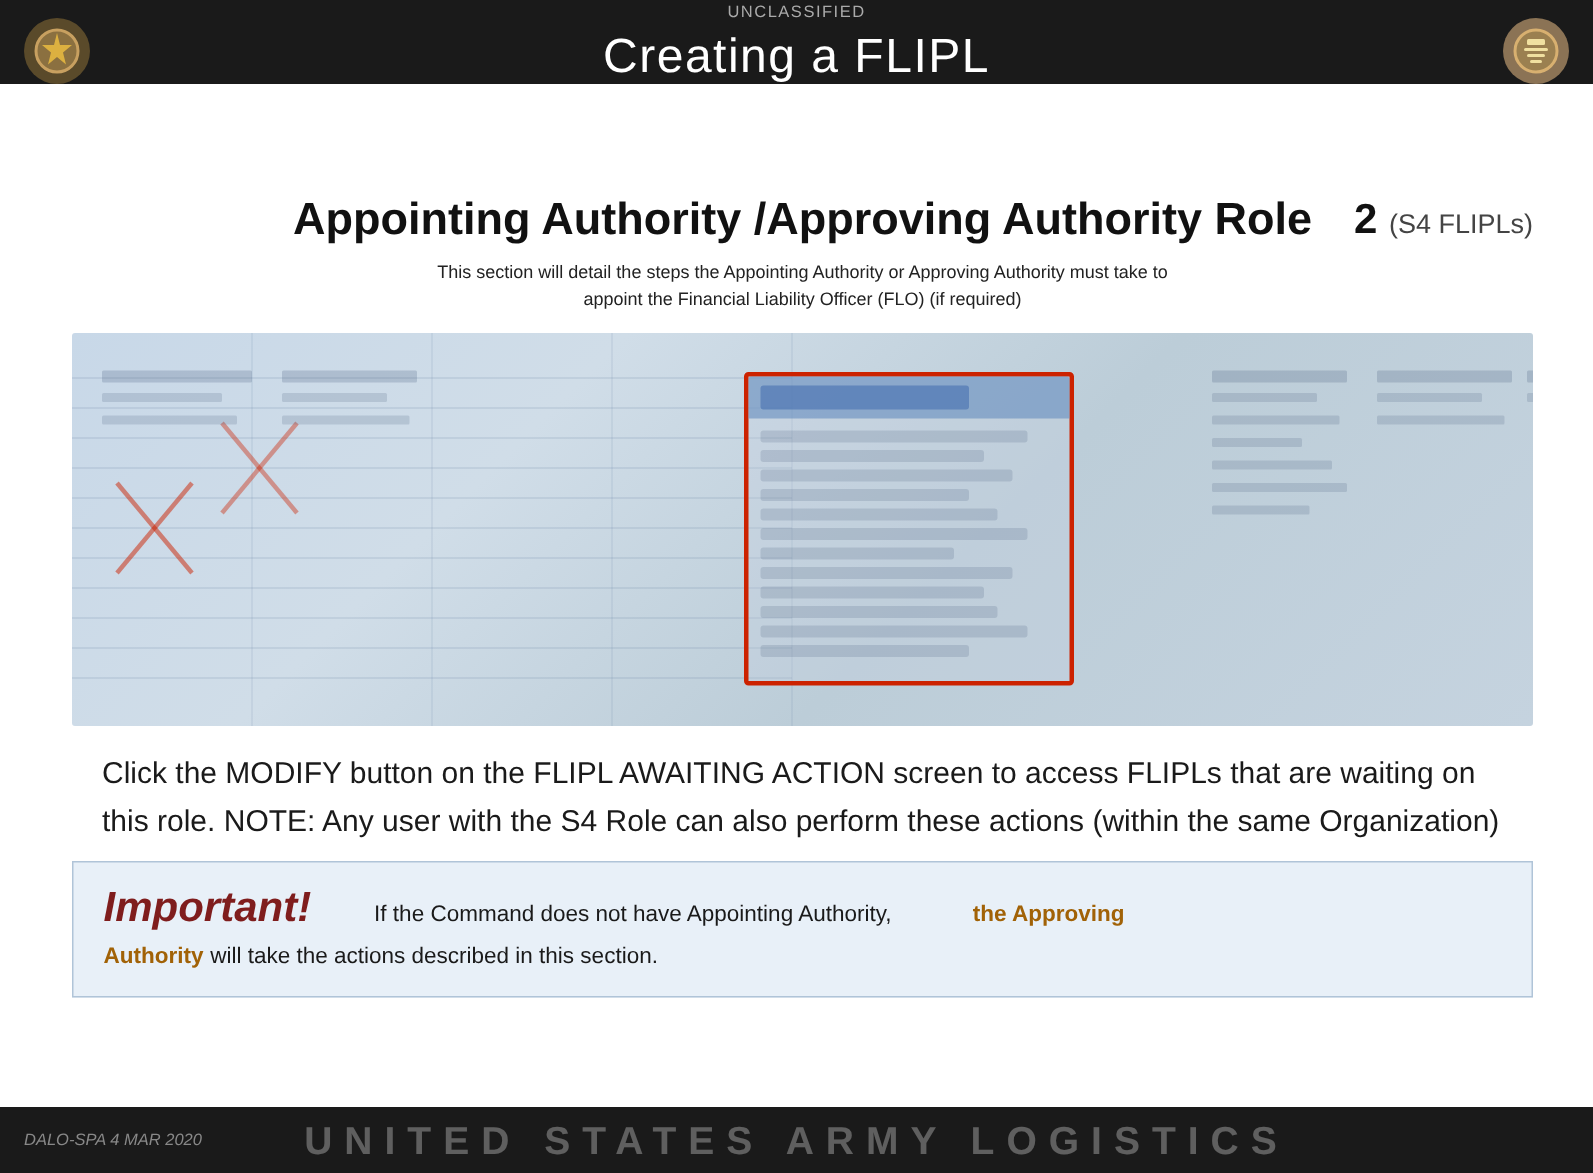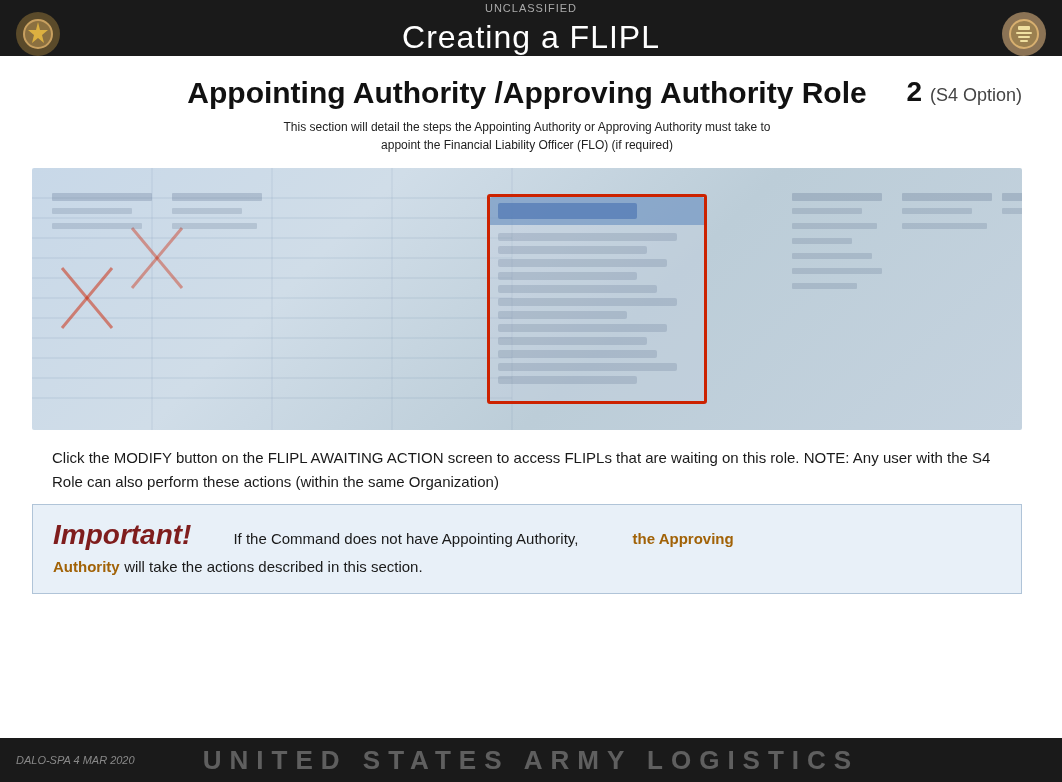--- a/index.html
+++ b/index.html
@@ -69,24 +69,25 @@
       left: 50%;
       transform: translateX(-50%);
       color: #aaa;
       font-size: 11px;
       letter-spacing: 1px;
     }
 
     
     .main-content {
       flex: 1;
-      padding: 20px 40px 10px 32px;
+      padding: 20px 40px 10px 48px;
       display: flex;
       flex-direction: column;
       align-items: center;
+      justify-content: center;
     }
 
     .slide-header {
       display: flex;
       align-items: flex-start;
       width: 100%;
       justify-content: center;
       position: relative;
       margin-bottom: 8px;
     }
@@ -178,21 +179,21 @@
     }
 
     
     .description-section {
       width: 100%;
       padding: 0 20px;
       margin-bottom: 10px;
     }
 
     .description-text {
-      font-size: 15px;
+      font-size: 20px;
       color: #1a1a1a;
       line-height: 1.6;
       text-align: left;
     }
 
     
     .important-section {
       width: 100%;
       background: #e8f0f8;
       border: 1px solid #b0c4d8;
@@ -278,21 +279,21 @@
         <rect x="12" y="22" width="8" height="2" fill="#f0e0a0" rx="1"></rect>
       </svg>
     </div>
   </div>
 
   <div class="main-content">
 
     <div class="slide-header">
       <span class="slide-title">Appointing Authority /Approving Authority Role</span>
       <div class="slide-number">
-        <span>2</span>&nbsp;<span class="slide-number-sub">(S4 Option)</span>
+        <span>2</span>&nbsp;<span class="slide-number-sub">(S4 FLIPLs)</span>
       </div>
     </div>
 
     <div class="slide-subtitle">
       <span>This section will detail the steps the Appointing Authority or Approving Authority must take to</span><br>
       <span>appoint the Financial Liability Officer (FLO) (if required)</span>
     </div>
 
     <div class="screenshot-area">
 

